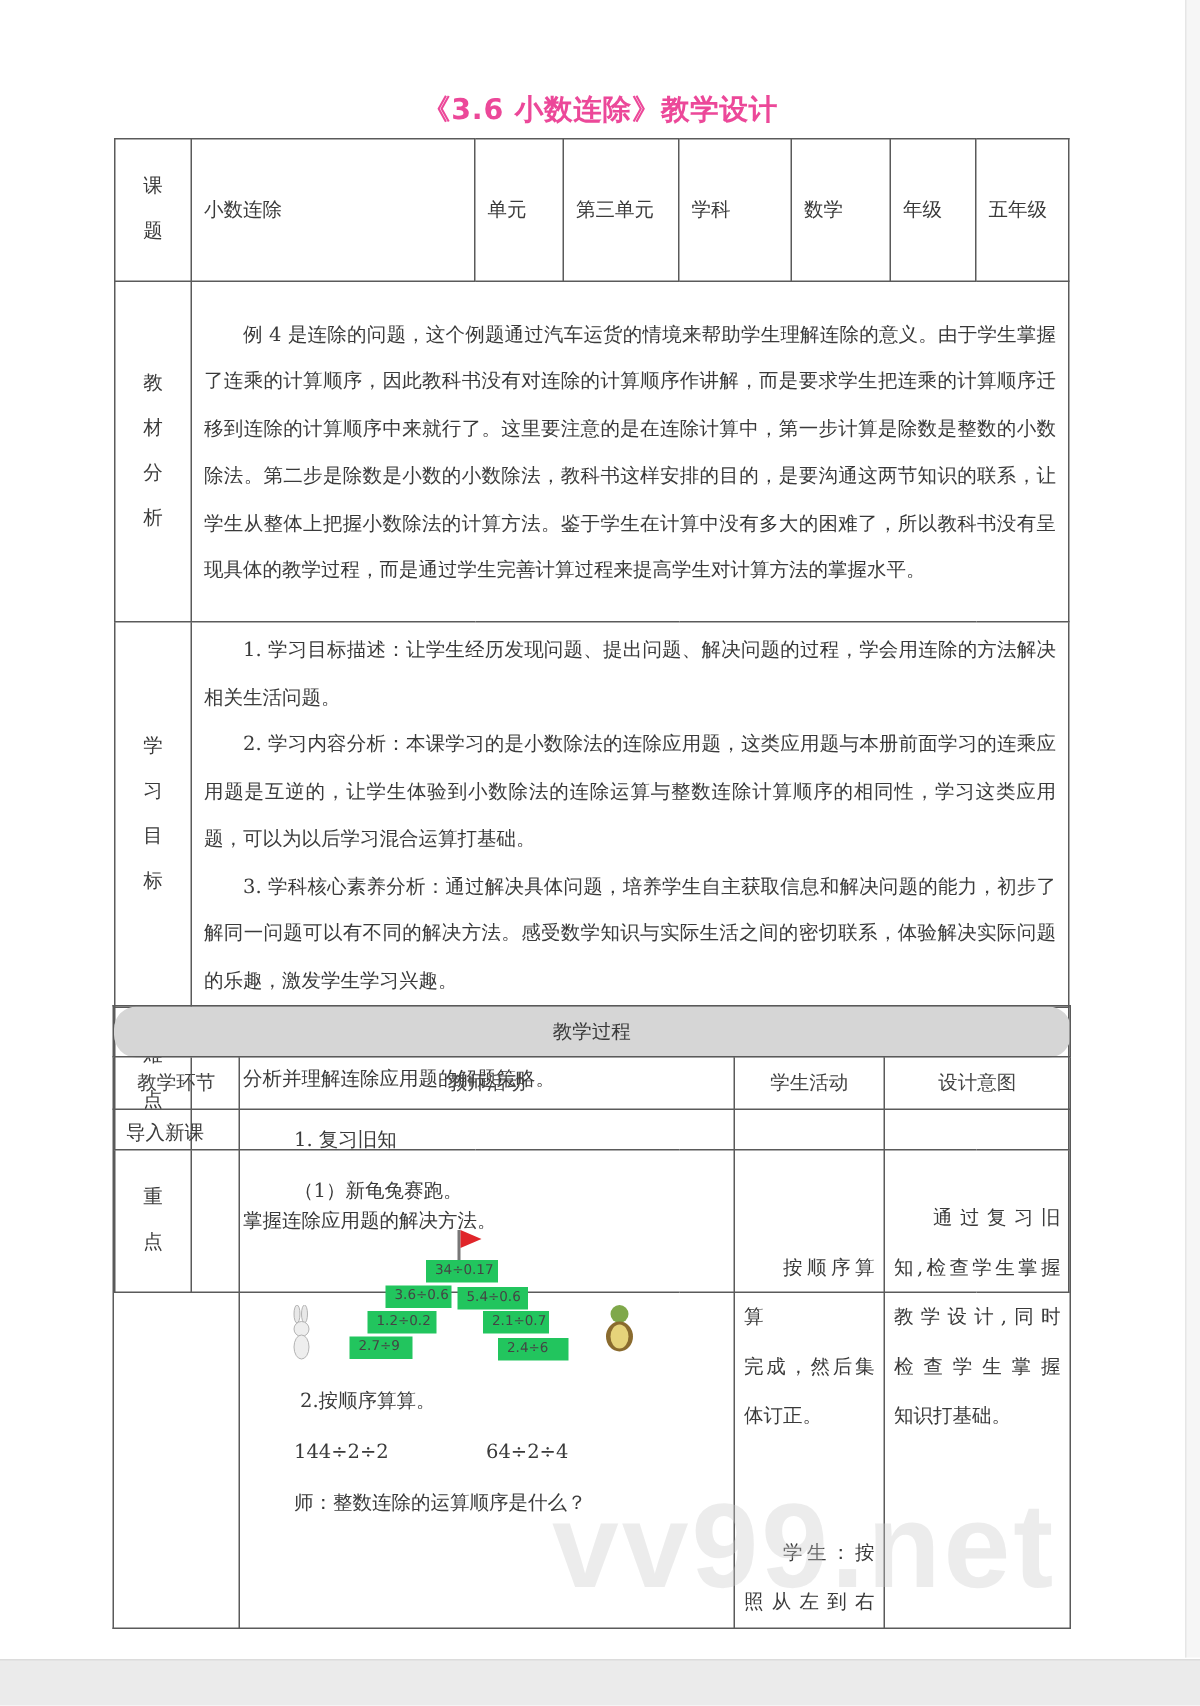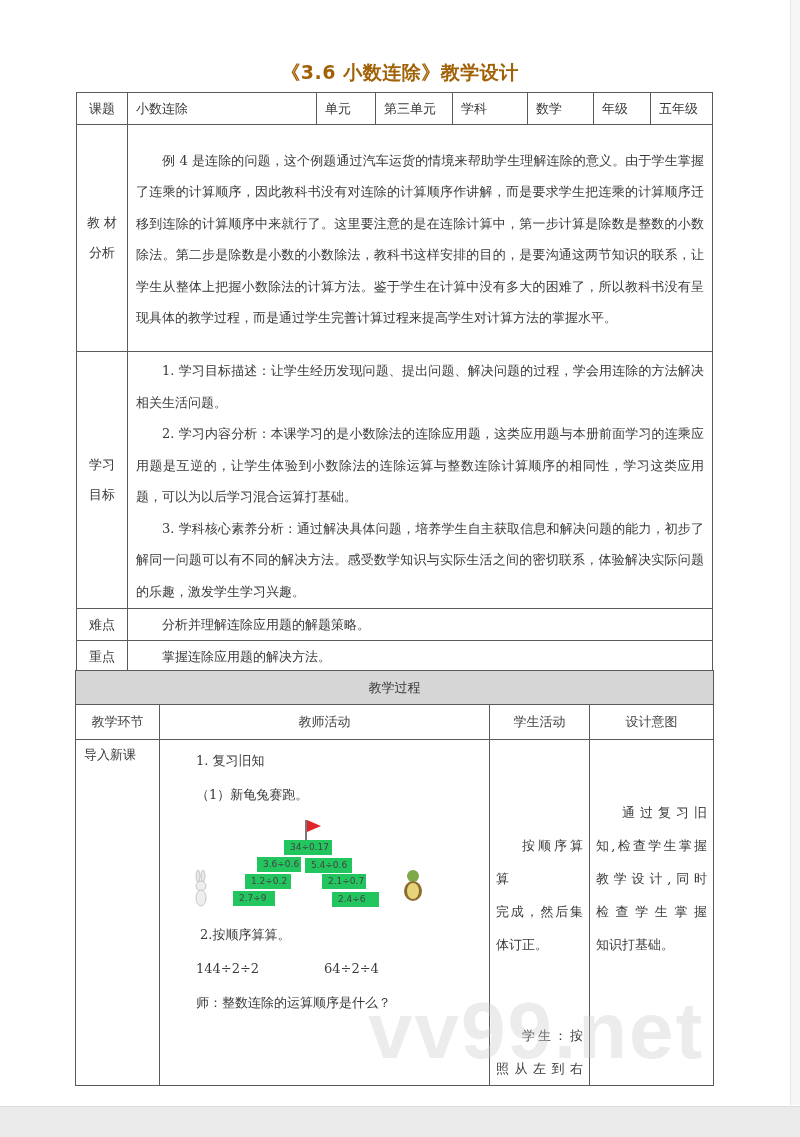--- a/index.html
+++ b/index.html
@@ -1,33 +1,33 @@
 <!DOCTYPE html>
 <html><head>
 <meta charset="utf-8">
 <style>
   html, body { margin:0; padding:0; }
   body { width:800px; height:1137px; background:#ffffff; position:relative; overflow:hidden;
          font-family:"DejaVu Serif","Liberation Serif",serif; color:#333; }
   .right-edge { position:absolute; left:790px; top:0; width:10px; height:1105px; background:#f6f6f6; border-left:1px solid #e6e6e6; }
   .bottom-bar { position:absolute; left:0; top:1106px; width:800px; height:31px; background:#ebebeb; border-top:1px solid #dcdcdc; }
   .title { position:absolute; left:0; top:60px; width:800px; text-align:center; font-family:"DejaVu Sans","Liberation Sans",sans-serif;
-           font-weight:bold; font-size:19px; color:#a16207; letter-spacing:0.5px; }
+           font-weight:bold; font-size:19px; color:#ec4899; letter-spacing:0.5px; }
   table { border-collapse:collapse; position:absolute; table-layout:fixed; }
   td { border:1.3px solid #5a5a5a; font-size:13px; color:#3a3a3a; vertical-align:middle; padding:0; }
   #t1 { left:76px; top:92px; width:636px; }
   .hdr td { height:31px; padding-left:8px; }
-  .lbl { text-align:center; padding:0 !important; line-height:30px;margin-left:48px; }
+  .lbl { text-align:center; padding:17px !important; line-height:30px;margin-left:48px; }
   .para { padding:2px 8px 0 8px !important; line-height:31.5px; text-align:justify; }
   .para p { margin:0; text-indent:2em; }
   .short td { height:31px; }
   .short .txt { padding-left:8px !important; }
   .short .txt span { padding-left:26px; }
   #t2 { left:75px; top:670px; width:638px; }
-  .gray td { background:#d6d6d6; height:33px; text-align:center; font-family:"DejaVu Sans","Liberation Sans",sans-serif; font-size:13px; }
+  .gray td { background:#d6d6d6; height:33px; text-align:center; font-family:"DejaVu Sans","Liberation Sans",sans-serif; font-size:13px;border-radius:15px; }
   .colhdr td { height:34px; text-align:center; font-family:"DejaVu Sans","Liberation Sans",sans-serif; font-size:13px; color:#444; }
   .body td { height:320px; vertical-align:top; }
   .stage { padding:6px 0 0 8px !important; font-family:Liberation Mono, monospace; }
   .teacher { padding:4px 0 0 36px !important; position:relative; }
   .teacher .ln { line-height:34px; }
   .teacher .ln2 { padding-left:4px; }
   .pyramid { position:relative; height:96px; margin:6px 0 4px -4px; }
   .blk { position:absolute; background:#22c55e; font-family:"DejaVu Sans","Liberation Sans",sans-serif; font-size:9px; color:#444; height:15px; line-height:15px; padding:0 6px; }
   .flag-pole { position:absolute; width:2px; height:20px; background:#777; }
   .flag { position:absolute; width:0; height:0; border-top:6px solid transparent; border-bottom:6px solid transparent; border-left:14px solid #e0252a; }

